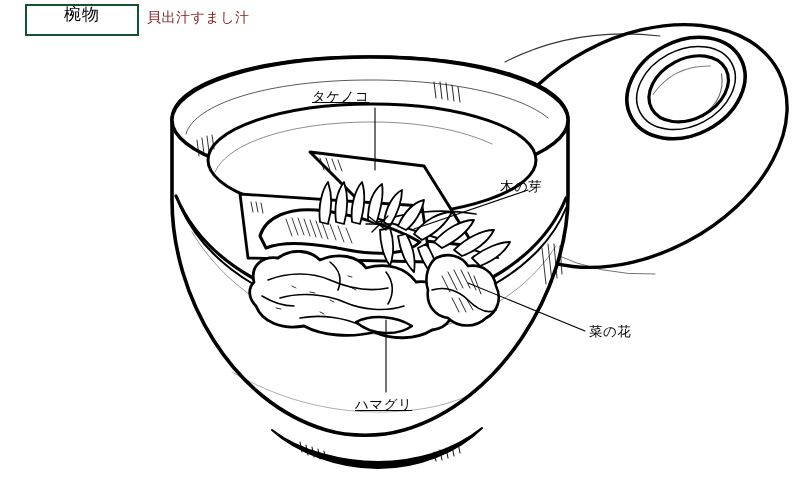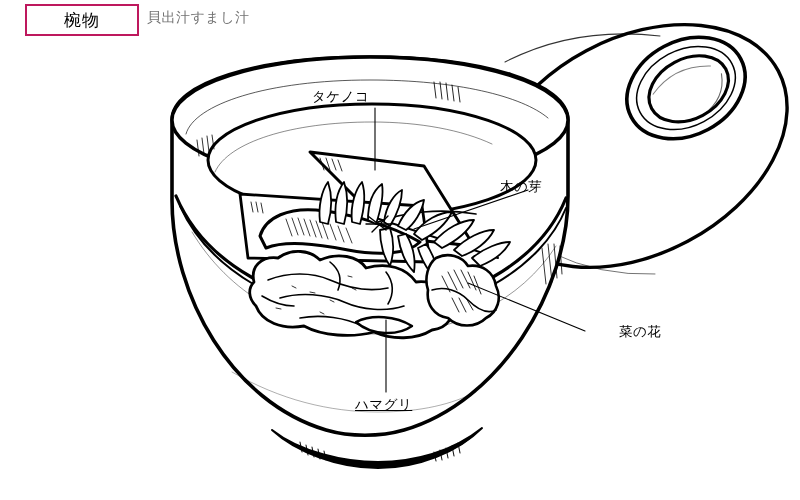--- a/index.html
+++ b/index.html
@@ -21,51 +21,51 @@
     top: 0;
     width: 800px;
     height: 500px;
   }
   .category-box {
     position: absolute;
     left: 25px;
     top: 4px;
     width: 114px;
     height: 32px;
-    border: 2px solid #be185d;
+    border: 2px solid #14532d;
     box-sizing: border-box;
     display: flex;
-    align-items: center;
+    align-items: flex-start;
     justify-content: center;
   }
   .category-text {
     font-size: 17px;
     color: #000000;
     letter-spacing: 1px;
     line-height: 1;
   }
   .dish-name {
     position: absolute;
     left: 147px;
     top: 9px;
     font-size: 14px;
-    color: #737373;
+    color: #7f1d1d;
     letter-spacing: 0.5px;
     white-space: nowrap;
   }
   .callout-label {
     position: absolute;
     font-size: 13.5px;
     color: #000000;
     letter-spacing: 0.5px;
     white-space: nowrap;
   }
-  #label-takenoko { left: 312px; top: 88px; }
+  #label-takenoko { left: 312px; top: 88px; text-decoration: underline; }
   #label-kinome   { left: 500px; top: 178px; }
-  #label-nanohana { left: 589px; top: 323px; margin-left: 30px; }
+  #label-nanohana { left: 589px; top: 323px; }
   #label-hamaguri { left: 355px; top: 396px; text-decoration: underline; }
 </style>
 </head>
 <body>
 
 <div id="page">
 
   <svg id="illustration" viewBox="0 0 800 500">
     <g fill="none" stroke="#000000" stroke-linecap="round" stroke-linejoin="round">
 

